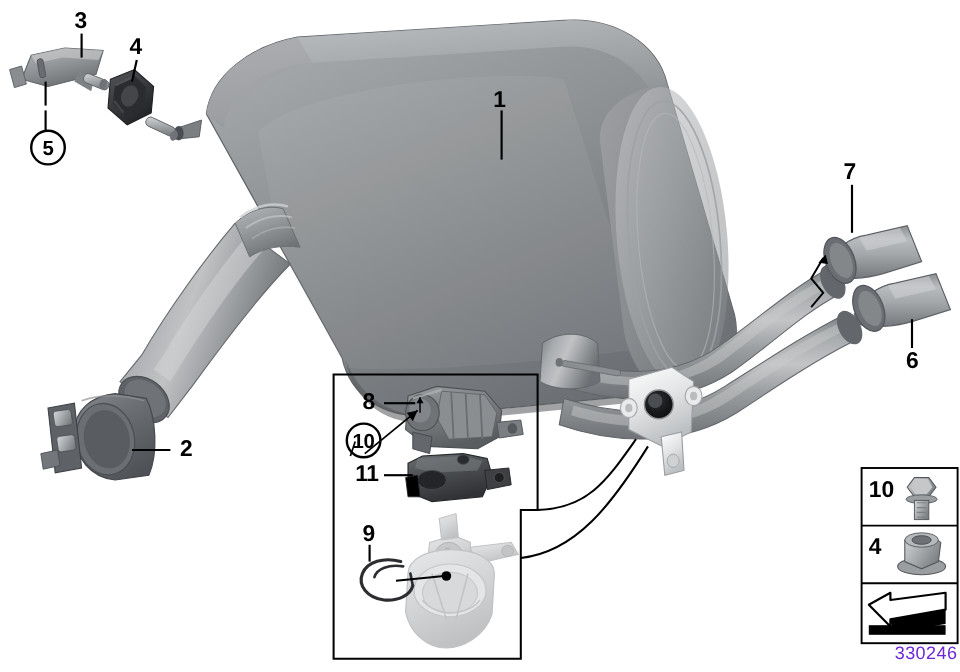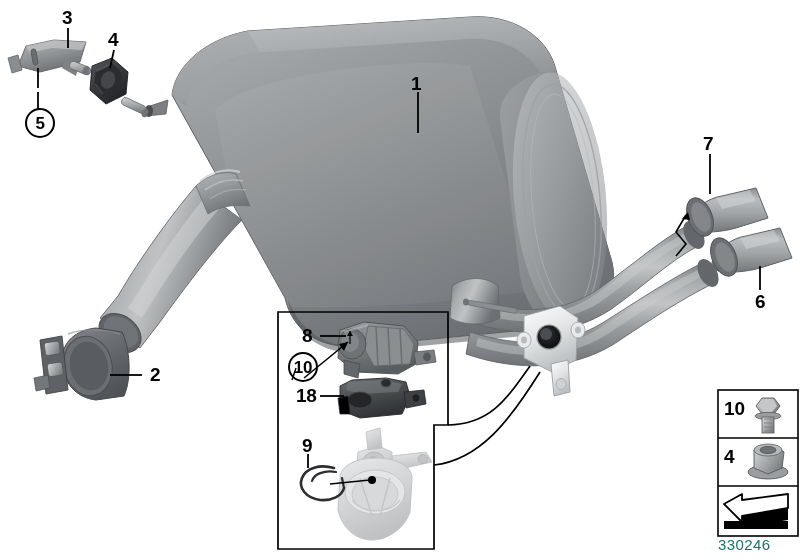--- a/index.html
+++ b/index.html
@@ -48,24 +48,24 @@
     font-family: "Liberation Sans", sans-serif;
     font-weight: bold;
     font-size: 19px;
     color: #000;
   }
   #diagram-id {
     position: absolute;
     left: 718px;
     top: 536px;
     width: 80px;
-    text-align: left;
+    text-align: right;
     font-family: "Liberation Sans", sans-serif;
     font-size: 15px;
-    color: #0f766e;
+    color: #6d28d9;
     letter-spacing: 0.4px;
   }
 </style>
 </head>
 <body>
 
 <div id="page">
 
   <svg id="artwork" viewBox="0 0 800 560">
     <defs>
@@ -479,20 +479,20 @@
   <div class="callout" style="left:411px; top:74px;">1</div>
   <div class="callout" style="left:150px; top:365px;">2</div>
   <div class="callout" style="left:62px;  top:8px;">3</div>
   <div class="callout" style="left:108px; top:30px;">4</div>
   <div class="callout circled" style="left:25px; top:108px;">5</div>
   <div class="callout" style="left:755px; top:292px;">6</div>
   <div class="callout" style="left:703px; top:134px;">7</div>
   <div class="callout" style="left:302px; top:326px;">8</div>
   <div class="callout" style="left:302px; top:436px;">9</div>
   <div class="callout circled" style="left:288px; top:352px;">10</div>
-  <div class="callout" style="left:296px; top:386px;">18</div>
+  <div class="callout" style="left:296px; top:386px;">11</div>
 
   <div class="legend-num" style="left:724px; top:398px;">10</div>
   <div class="legend-num" style="left:724px; top:446px;">4</div>
 
   <div id="diagram-id">330246</div>
 
 </div>
 
 </body></html>

